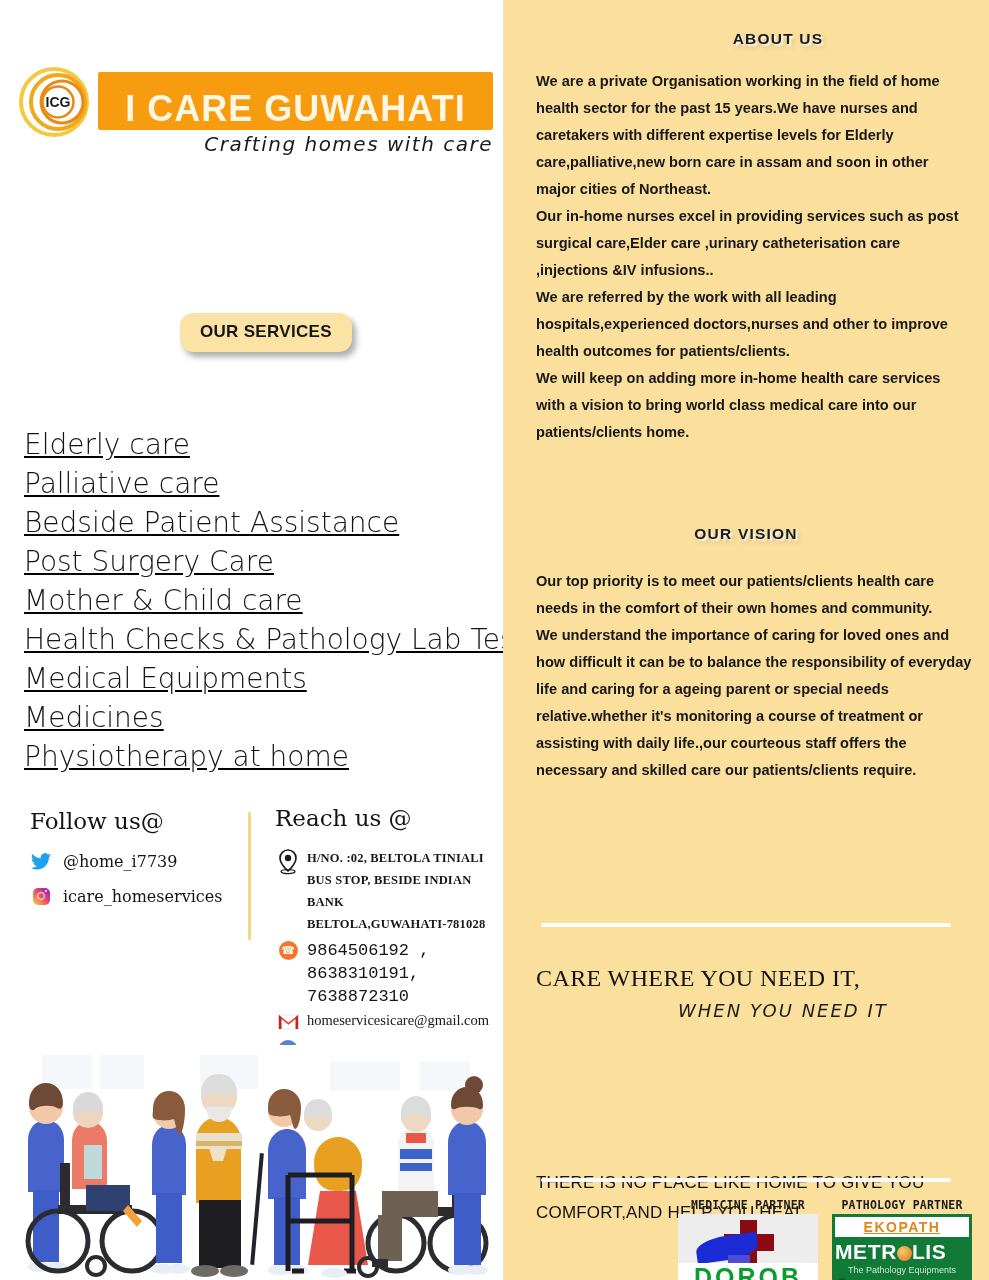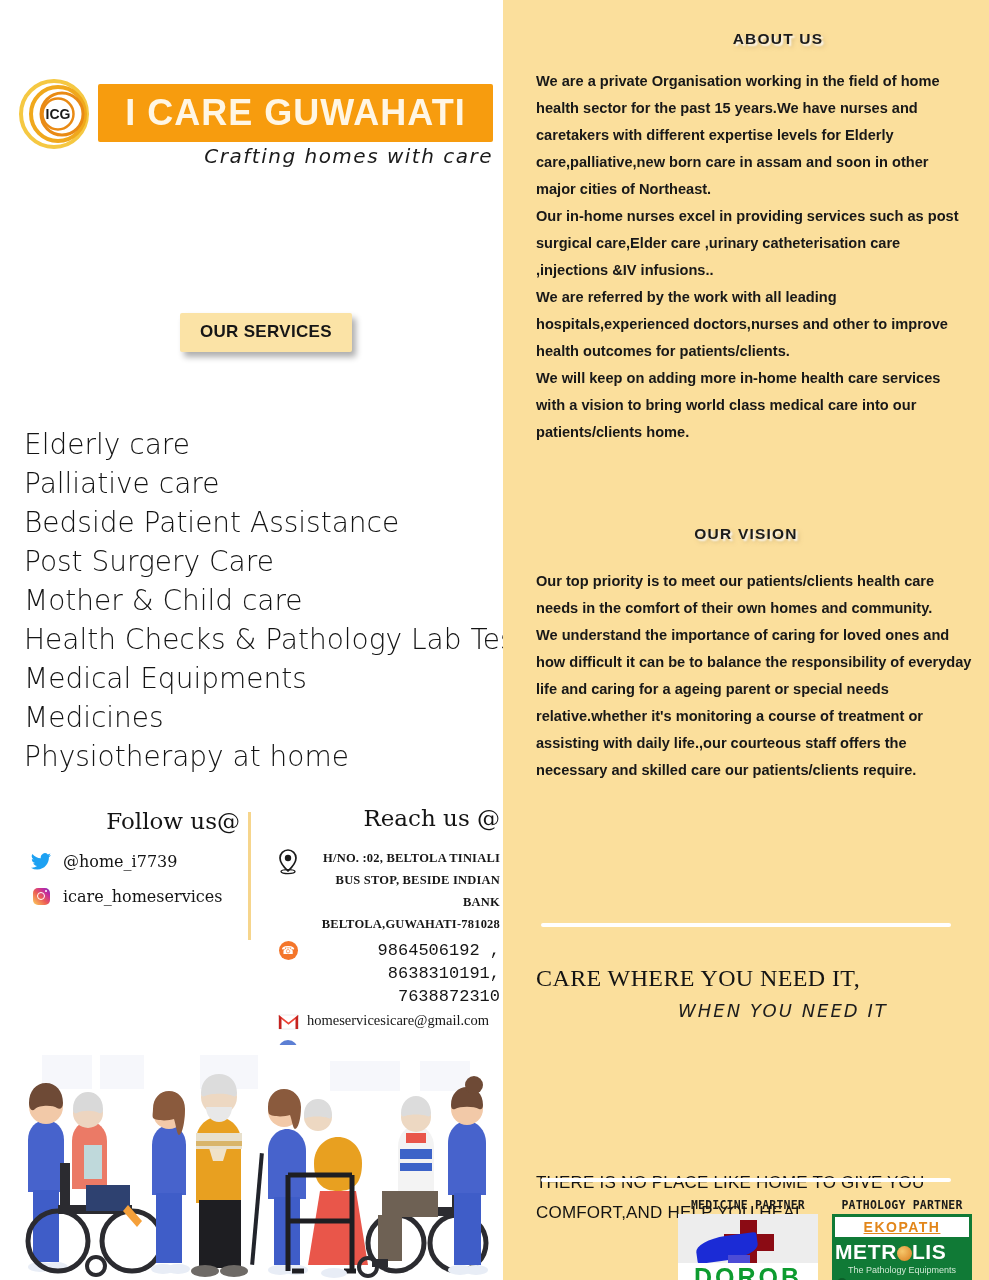--- a/index.html
+++ b/index.html
@@ -15,61 +15,61 @@
   
   .left{
     position:relative;
     width:503px;height:1280px;
     background:#ffffff;
     flex:0 0 503px;
     overflow:hidden;
   }
 
   
-  .logo-block{position:absolute;left:18px;top:78px;width:475px;height:110px;}
+  .logo-block{position:absolute;left:18px;top:66px;width:475px;height:110px;}
   .logo-mark{position:absolute;left:0;top:0;width:72px;height:72px;}
   .logo-bar{
     position:absolute;left:80px;top:6px;width:395px;height:58px;
     background:#F79C0E;border-radius:2px;
-    display:flex;align-items:center;justify-content:center;
+    display:flex;align-items:flex-end;justify-content:center;
   }
   .logo-bar span{
     color:#FFF6E4;font-weight:bold;font-size:36px;letter-spacing:1px;
     font-family:"Liberation Sans",sans-serif;
   }
   .tagline{
     position:absolute;left:120px;top:66px;width:355px;
     text-align:right;
     font-family:"DejaVu Sans",sans-serif;
     font-style:italic;font-size:20px;color:#1b1b1b;letter-spacing:1.5px;
   }
 
   
   .services-badge{
     position:absolute;left:180px;top:313px;
     padding:9px 20px 10px 20px;
-    background:#FBE3A6;border-radius:2px;
+    background:#FBE3A6;border-radius:13px;
     box-shadow:4px 5px 6px rgba(0,0,0,.32);
     font-weight:bold;font-size:17px;color:#161616;letter-spacing:.3px;
   }
 
   
   .services-list{
     position:absolute;left:24px;top:425px;width:480px;
-    list-style:none;margin:0;padding:0;
+    list-style:none;margin:0;padding:0;text-decoration:underline;
   }
   .services-list li{
     font-family:"DejaVu Sans",sans-serif;
     font-size:28px;line-height:39px;color:#141414;font-weight:300;
     white-space:nowrap;
   }
 
   
   .contact{
-    position:absolute;left:0;top:800px;width:454px;height:250px;text-align:right;
+    position:absolute;left:0;top:800px;width:454px;height:250px;
   }
   .divider-v{
     position:absolute;left:248px;top:12px;width:3px;height:128px;
     background:#F6D58C;
   }
   .col-follow{position:absolute;left:30px;top:8px;width:210px;}
   .col-reach{position:absolute;left:275px;top:5px;width:225px;}
   .col-head{
     font-family:"DejaVu Serif",serif;
     font-size:23px;color:#141414;margin-bottom:16px;font-weight:400;

